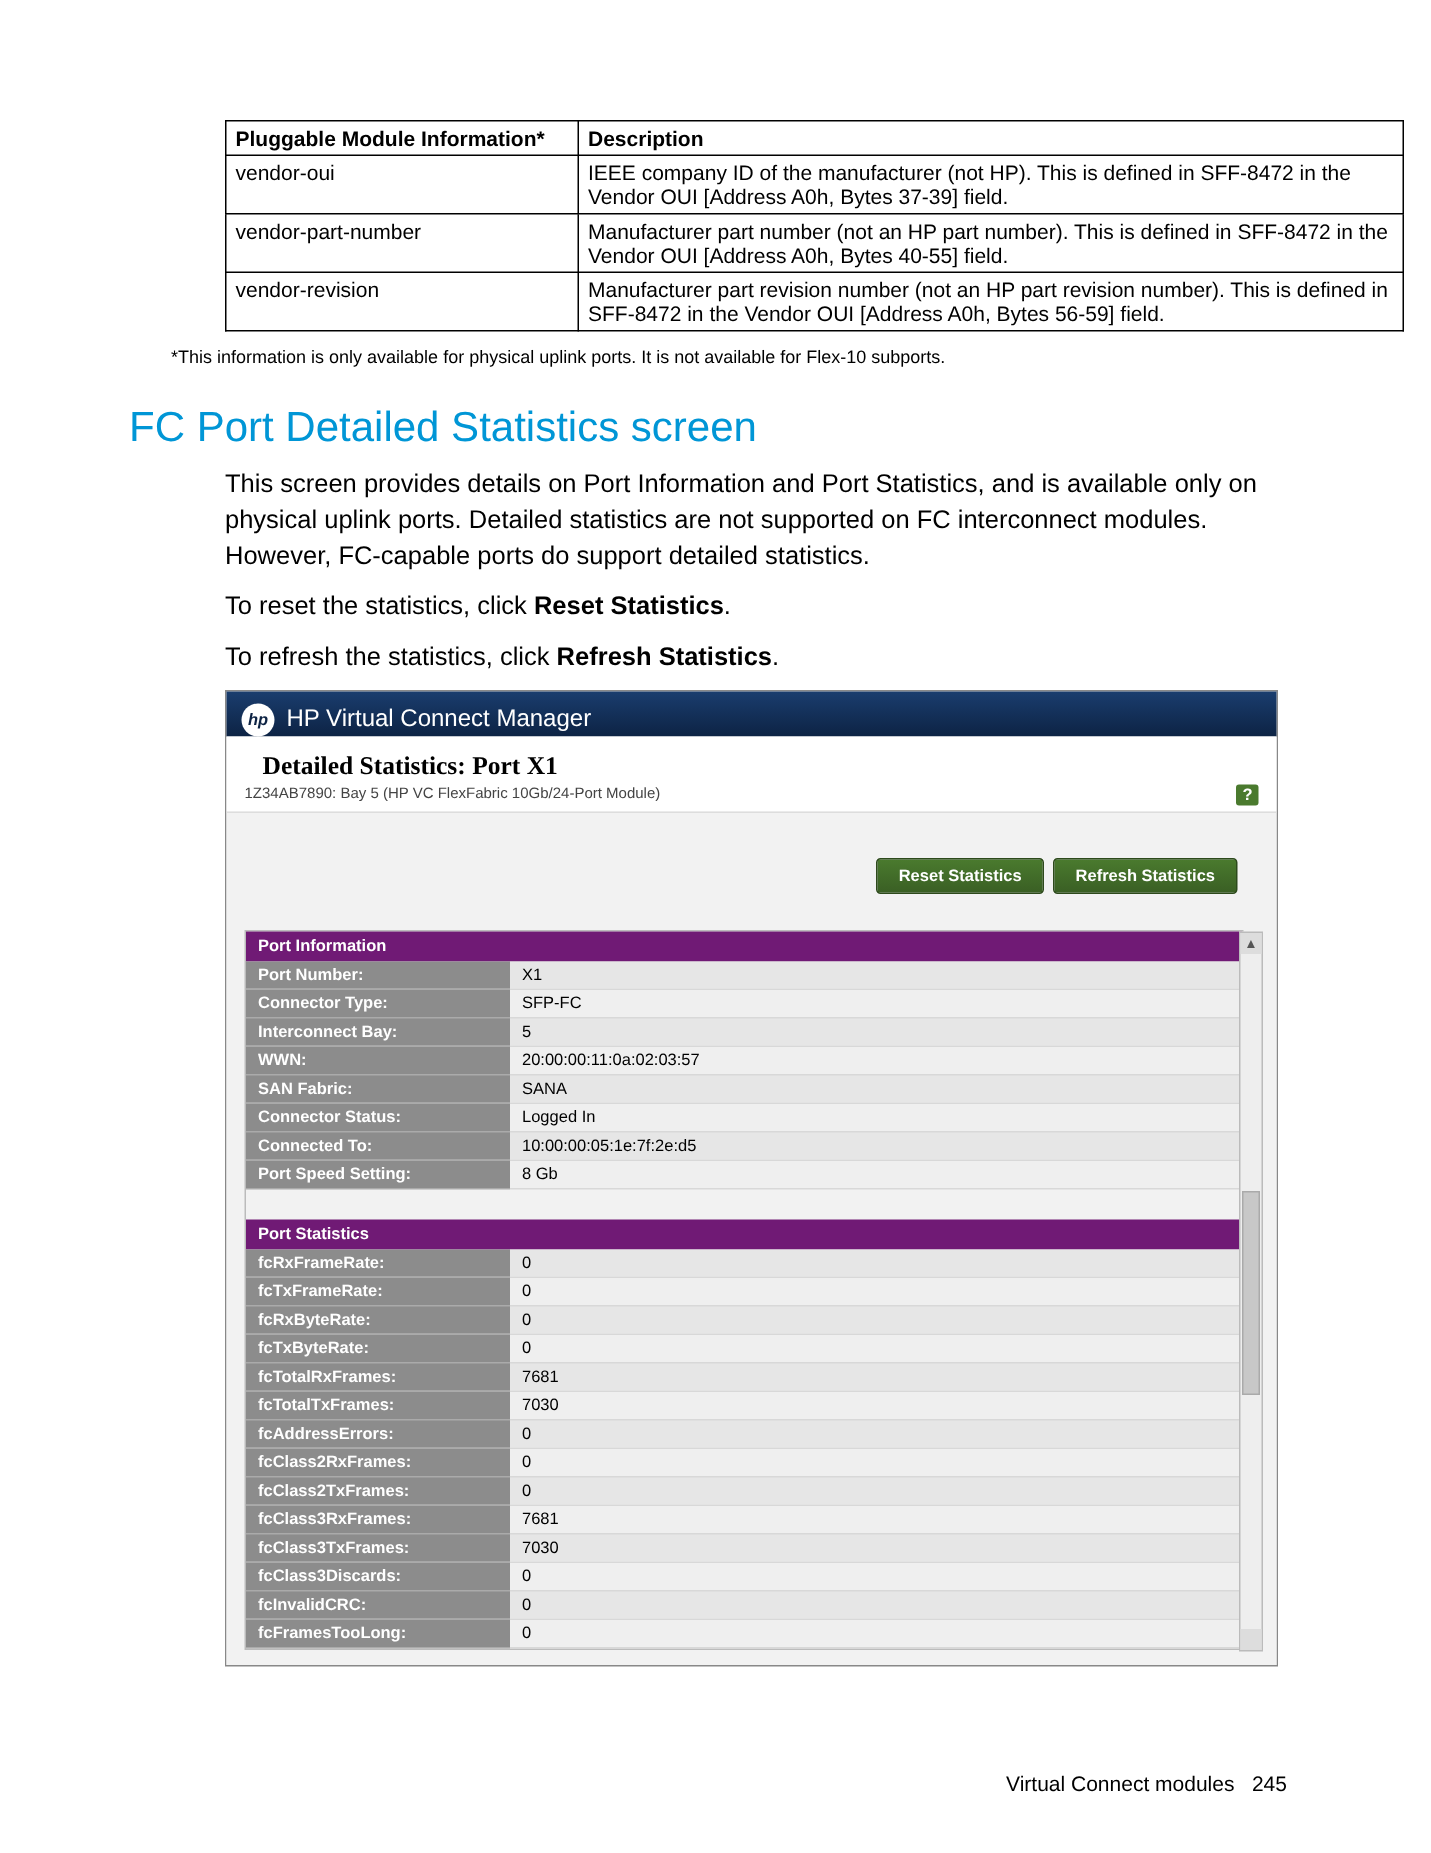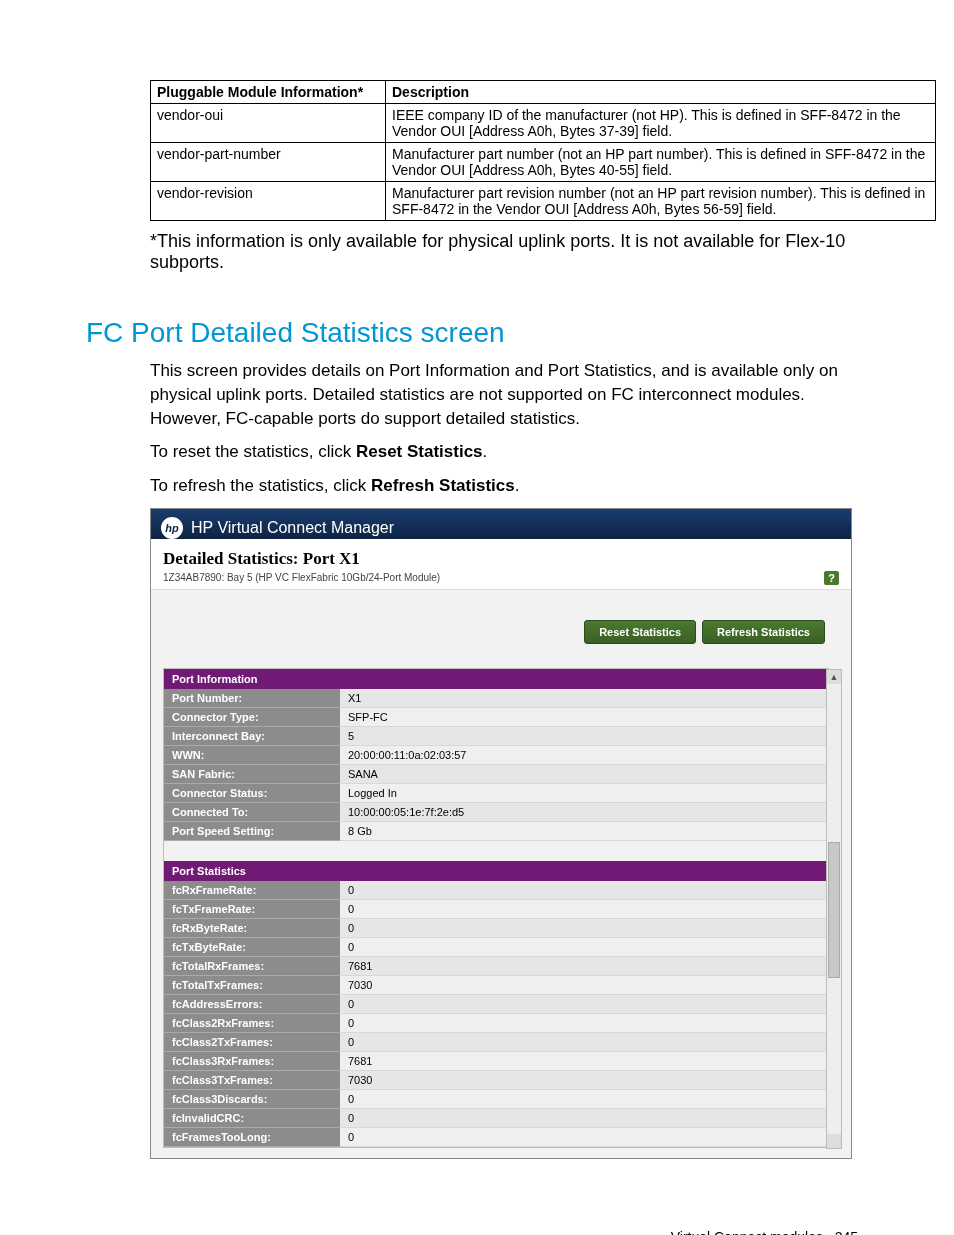--- a/index.html
+++ b/index.html
@@ -28,30 +28,30 @@
     padding: 3px 6px;
     text-align: left;
     vertical-align: top;
     font-size: 14px;
   }
   table.def th {
     font-weight: bold;
   }
   table.def th.c1 { width: 222px; }
   .footnote {
-    margin-left: 64px;
+    margin-left: 28px;
     margin-top: 10px;
-    font-size: 18px;
+    font-size: 12px;
   }
 
   h1.section {
     color: #0096d6;
     font-weight: normal;
     font-size: 28px;
-    margin: 44px 0 10px 0;
+    margin: 24px 0 10px 0;
   }
   .body-text {
     margin-left: 64px;
     margin-right: 0;
     font-size: 17px;
     line-height: 1.4;
     margin-bottom: 10px;
   }
   .body-text b { font-weight: bold; }
 
@@ -86,20 +86,21 @@
   }
   .app-sub {
     background: #fff;
     padding: 10px 12px 4px 12px;
   }
   .app-sub .hdr {
     font-family: "Times New Roman", serif;
     font-size: 17px;
     font-weight: bold;
     margin-bottom: 2px;
+    margin-left: 12px;
   }
   .app-sub .crumb {
     font-size: 10px;
     color: #444;
     display: flex;
     justify-content: space-between;
     align-items: center;
     gap: 36px;
   }
   .help-badge {

